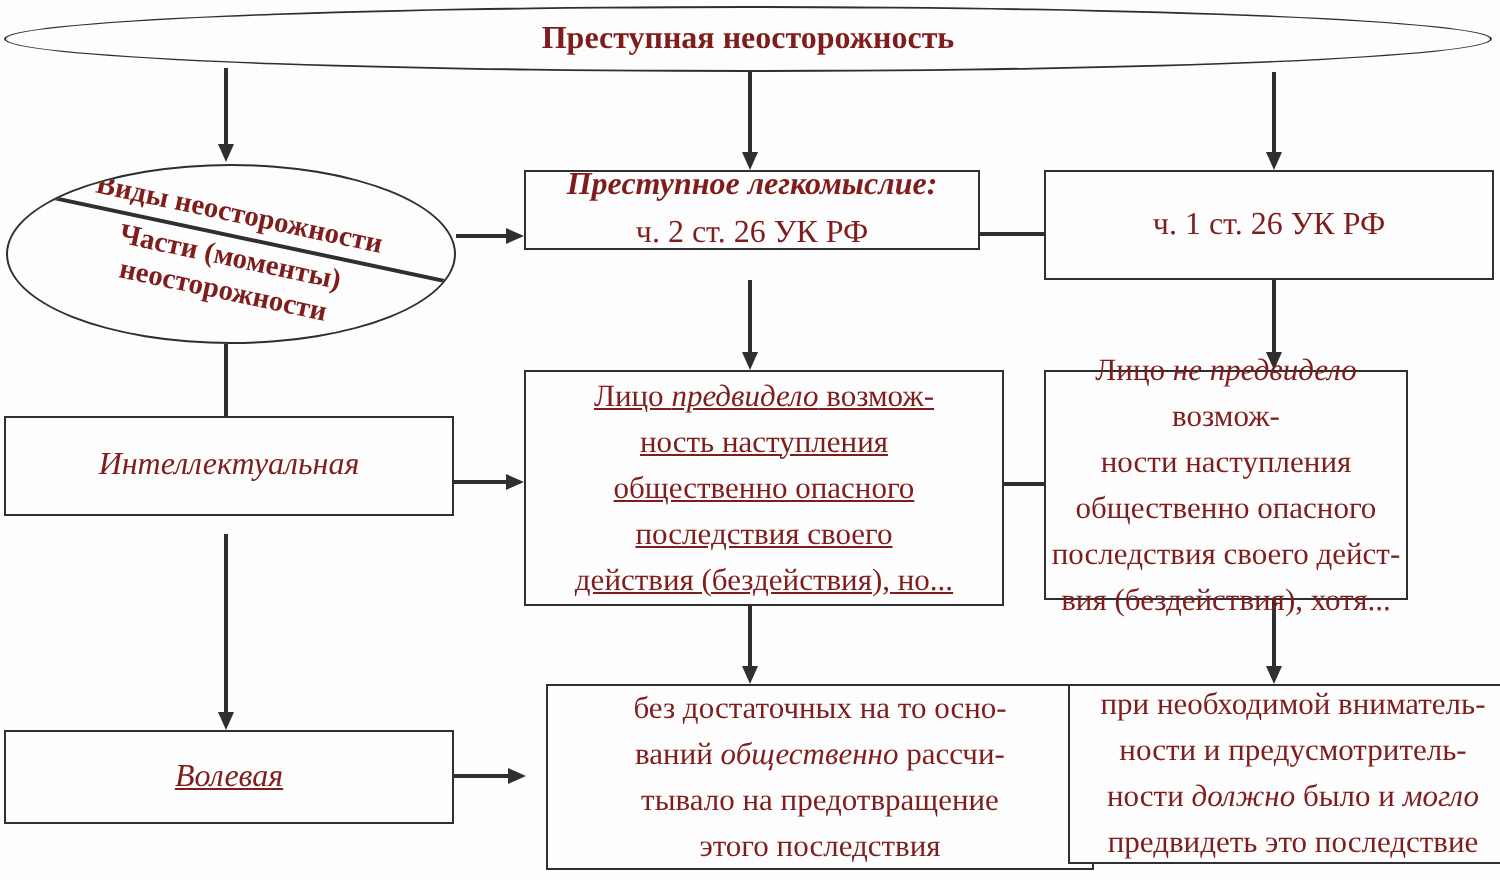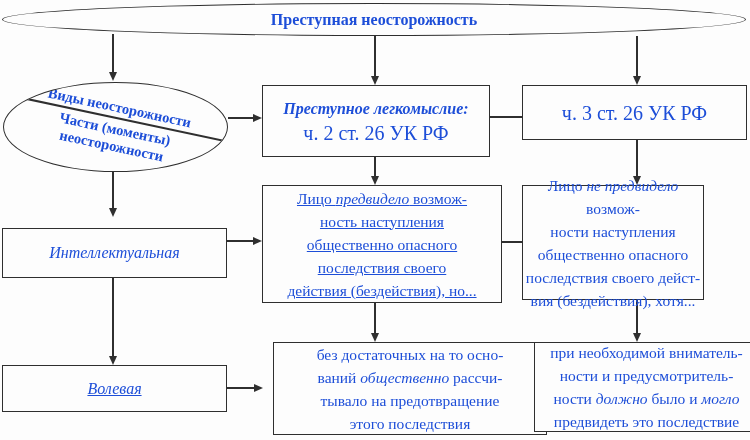--- a/index.html
+++ b/index.html
@@ -1,36 +1,36 @@
 <!DOCTYPE html>
 <html><head>
 <meta charset="utf-8">
 <style>
   html,body{margin:0;padding:0;background:#e8e8e8;}
   .stage{
     position:relative;width:750px;height:440px;margin:0;
     background:#fdfdfd;overflow:hidden;
     font-family:"Liberation Serif","DejaVu Serif",serif;
-    color:#1d4ed8;
+    color:#7f1d1d;
   }
   .node{position:absolute;box-sizing:border-box;background:#fdfdfd;z-index:2;}
   .box{border:1.5px solid #2f2f2f;display:flex;align-items:center;justify-content:center;text-align:center;}
   .ellipse{border:1.5px solid #2f2f2f;border-radius:50%;display:flex;align-items:center;justify-content:center;text-align:center;}
 
   .top-ellipse{left:2px;top:3px;width:744px;height:33px;}
   .top-ellipse .lbl{font-weight:bold;font-size:16px;}
 
   .cat-ellipse{left:3px;top:82px;width:225px;height:90px;overflow:hidden;}
   .cat-rot{transform:rotate(12deg);display:flex;flex-direction:column;align-items:center;width:100%;}
   .cat-lbl{font-weight:bold;font-size:14.5px;line-height:17px;white-space:pre-line;}
   .cat-div{width:116%;height:1.5px;background:#2f2f2f;margin:1px 0 2px 0;}
 
   .hdr-box{flex-direction:column;}
   .hdr-title{font-weight:bold;font-style:italic;font-size:16px;line-height:24px;}
-  .hdr-art{font-size:20px;line-height:24px;font-family:Liberation Serif, serif;}
+  .hdr-art{font-size:16px;line-height:24px;font-family:Liberation Serif, serif;}
 
   .label-box span{font-style:italic;font-size:16px;}
 
   .para p{margin:0;font-size:15.5px;line-height:23px;white-space:pre-line;}
   .para .it{font-style:italic;}
 
   .conn{position:absolute;z-index:1;}
   .conn.v{width:1.5px;background:#2f2f2f;}
   .conn.h{height:1.5px;background:#2f2f2f;}
   .head-d{position:absolute;left:50%;bottom:-8px;transform:translateX(-50%);
@@ -51,29 +51,29 @@
 
   <div class="node ellipse cat-ellipse">
     <div class="cat-rot">
       <span class="cat-lbl">Виды неосторожности</span>
       <span class="cat-div"></span>
       <span class="cat-lbl">Части (моменты)
 неосторожности</span>
     </div>
   </div>
 
-  <div class="node box hdr-box" style="left:262px;top:85px;width:228px;height:72px;">
+  <div class="node box hdr-box" style="left:262px;top:85px;width:228px;height:40px;">
     <span class="hdr-title">Преступное легкомыслие:</span>
     <span class="hdr-art">ч. 2 ст. 26 УК РФ</span>
   </div>
   <div class="node box hdr-box" style="left:522px;top:85px;width:225px;height:55px;">
-    <span class="hdr-art">ч. 3 ст. 26 УК РФ</span>
+    <span class="hdr-art">ч. 1 ст. 26 УК РФ</span>
   </div>
 
-  <div class="node box label-box" style="left:2px;top:228px;width:225px;height:50px;">
+  <div class="node box label-box" style="left:2px;top:208px;width:225px;height:50px;">
     <span>Интеллектуальная</span>
   </div>
   <div class="node box label-box" style="left:2px;top:365px;width:225px;height:47px;text-decoration:underline;">
     <span>Волевая</span>
   </div>
 
   <div class="node box para" style="left:262px;top:185px;width:240px;height:118px;text-decoration:underline;">
     <p><span>Лицо </span><span class="it">предвидело</span><span> возмож-
 ность наступления
 общественно опасного

